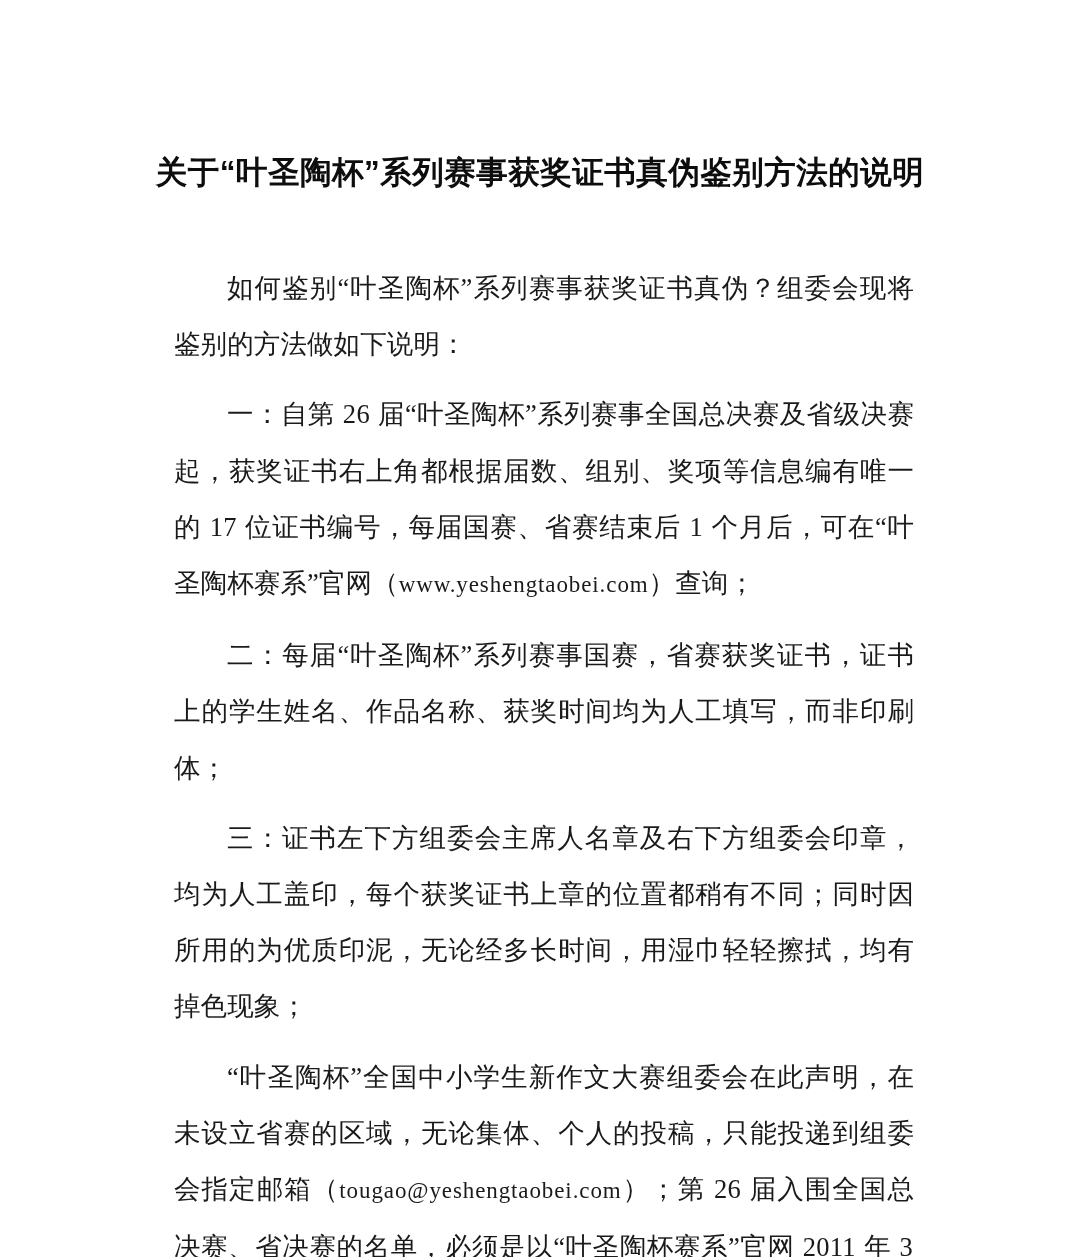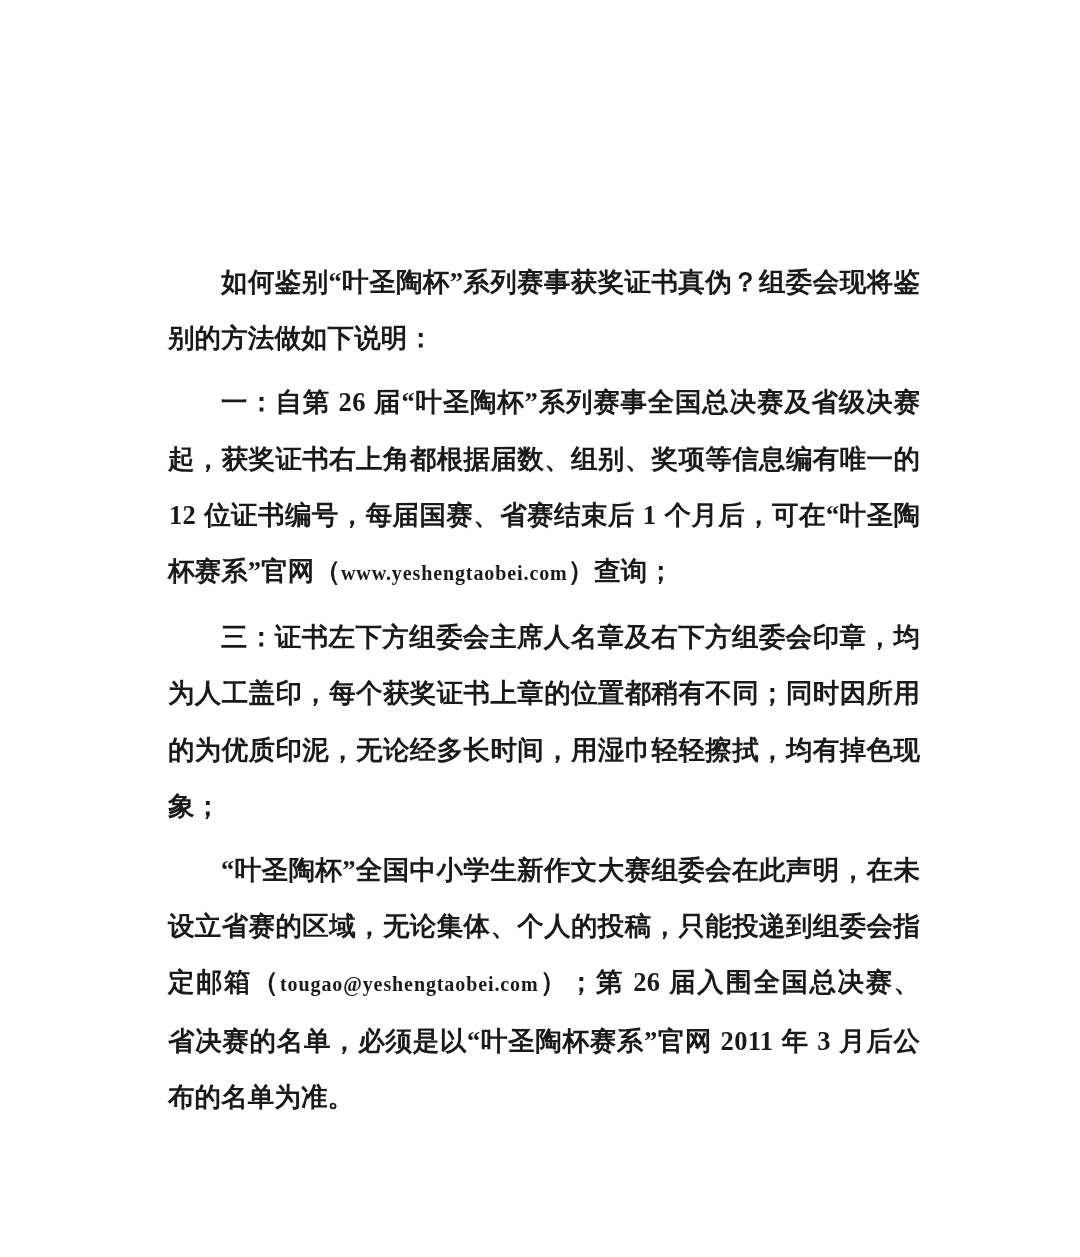--- a/index.html
+++ b/index.html
@@ -37,59 +37,60 @@
 
   
   #body-block {
     position: absolute;
     left: 160px;
     top: 246px;
     width: 768px;
   }
 
   .para {
-    margin: 8px;
+    margin: 14px;
     font-size: 26.5px;
     line-height: 56.2px;
     color: #1a1a1a;
     text-align: justify;
     text-justify: inter-ideograph;
     letter-spacing: 0.1px;
-    font-weight: bold;
   }
 
   .para.indent {
     text-indent: 2em;
   }
 
   
   .lat {
     font-family: "Liberation Serif", "DejaVu Serif", serif;
     letter-spacing: 0.9px;
-    font-size: 20px;
+    font-size: 23px;
   }
 
   .num {
     font-family: "Liberation Serif", "DejaVu Serif", serif;
     letter-spacing: 0.3px;
     padding: 0 1px;
   }
 </style>
 </head>
 <body>
 
 <div id="page">
 
+  <h1 id="doc-title">关于“叶圣陶杯”系列赛事获奖证书真伪鉴别方法的说明</h1>
 
   <div id="body-block">
 
     <p class="para indent">如何鉴别“叶圣陶杯”系列赛事获奖证书真伪？组委会现将鉴别的方法做如下说明：</p>
 
-    <p class="para indent">一：自第 <span class="num">26</span> 届“叶圣陶杯”系列赛事全国总决赛及省级决赛起，获奖证书右上角都根据届数、组别、奖项等信息编有唯一的 <span class="num">12</span> 位证书编号，每届国赛、省赛结束后 <span class="num">1</span> 个月后，可在“叶圣陶杯赛系”官网（<span class="lat">www.yeshengtaobei.com</span>）查询；</p>
+    <p class="para indent">一：自第 <span class="num">26</span> 届“叶圣陶杯”系列赛事全国总决赛及省级决赛起，获奖证书右上角都根据届数、组别、奖项等信息编有唯一的 <span class="num">17</span> 位证书编号，每届国赛、省赛结束后 <span class="num">1</span> 个月后，可在“叶圣陶杯赛系”官网（<span class="lat">www.yeshengtaobei.com</span>）查询；</p>
 
+    <p class="para indent">二：每届“叶圣陶杯”系列赛事国赛，省赛获奖证书，证书上的学生姓名、作品名称、获奖时间均为人工填写，而非印刷体；</p>
 
     <p class="para indent">三：证书左下方组委会主席人名章及右下方组委会印章，均为人工盖印，每个获奖证书上章的位置都稍有不同；同时因所用的为优质印泥，无论经多长时间，用湿巾轻轻擦拭，均有掉色现象；</p>
 
     <p class="para indent">“叶圣陶杯”全国中小学生新作文大赛组委会在此声明，在未设立省赛的区域，无论集体、个人的投稿，只能投递到组委会指定邮箱（<span class="lat">tougao@yeshengtaobei.com</span>）；第 <span class="num">26</span> 届入围全国总决赛、省决赛的名单，必须是以“叶圣陶杯赛系”官网 <span class="num">2011</span> 年 <span class="num">3</span> 月后公布的名单为准。</p>
 
   </div>
 
 </div>
 
 </body></html>

